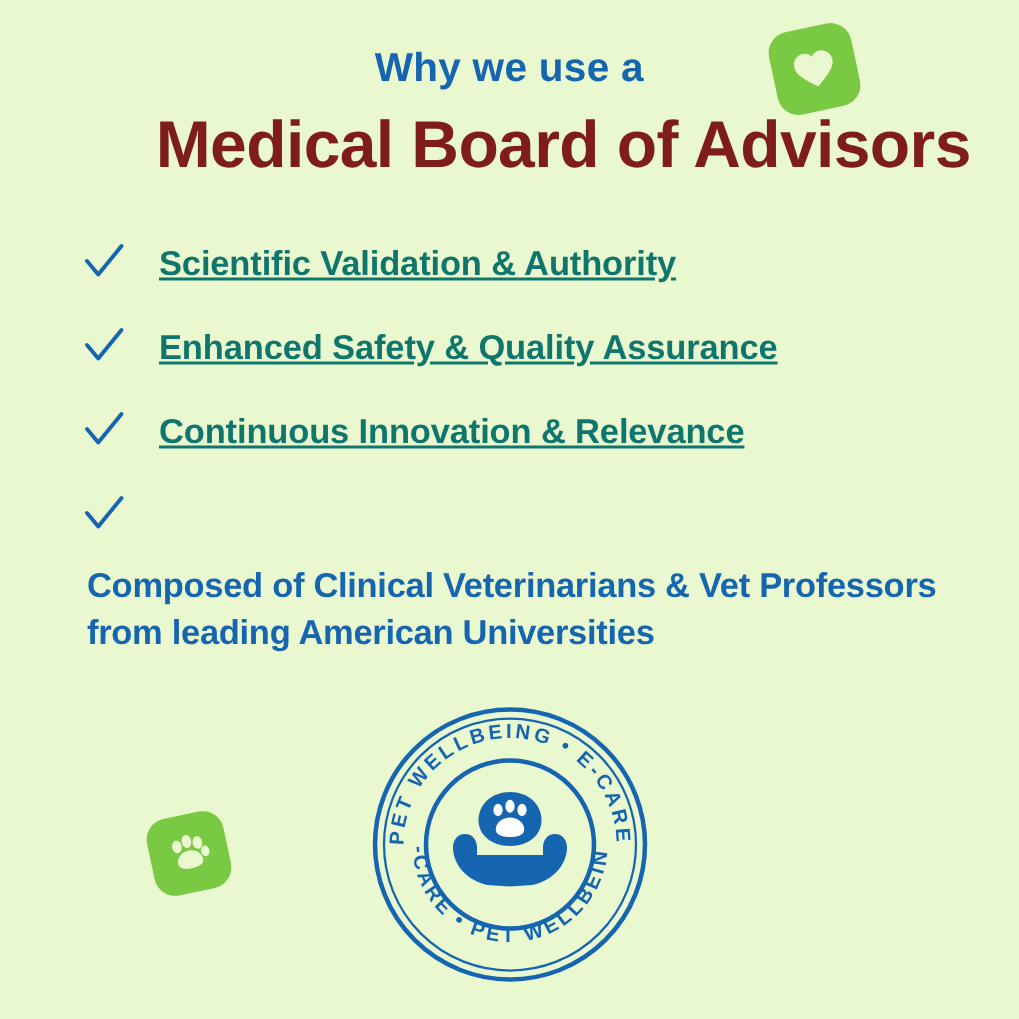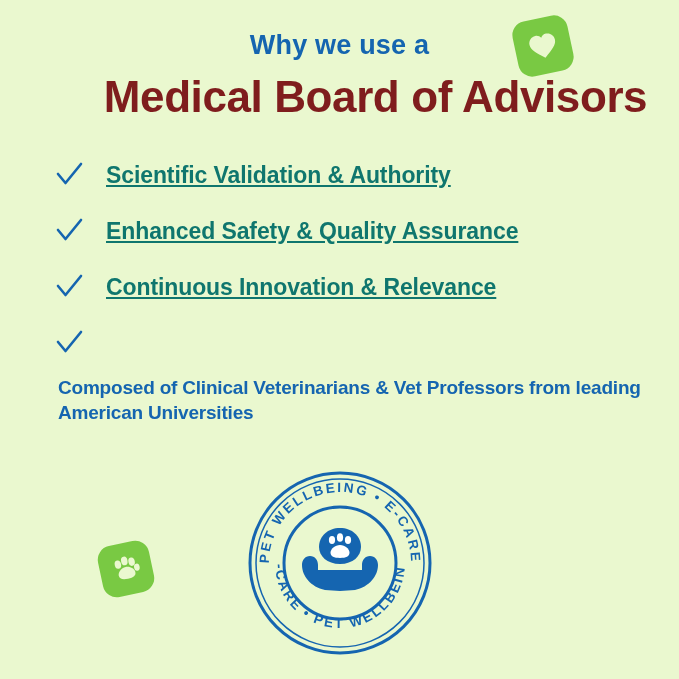--- a/index.html
+++ b/index.html
@@ -103,21 +103,21 @@
     white-space: nowrap;
     text-decoration: underline;
   }
 
   
   .subtext {
     position: absolute;
     top: 375px;
     left: 58px;
     width: 590px;
-    font-size: 19px;
+    font-size: 23px;
     font-weight: bold;
     color: #1565b0;
     line-height: 1.33;
     letter-spacing: -0.2px;
   }
 
   
   .seal {
     position: absolute;
     left: 247px;

